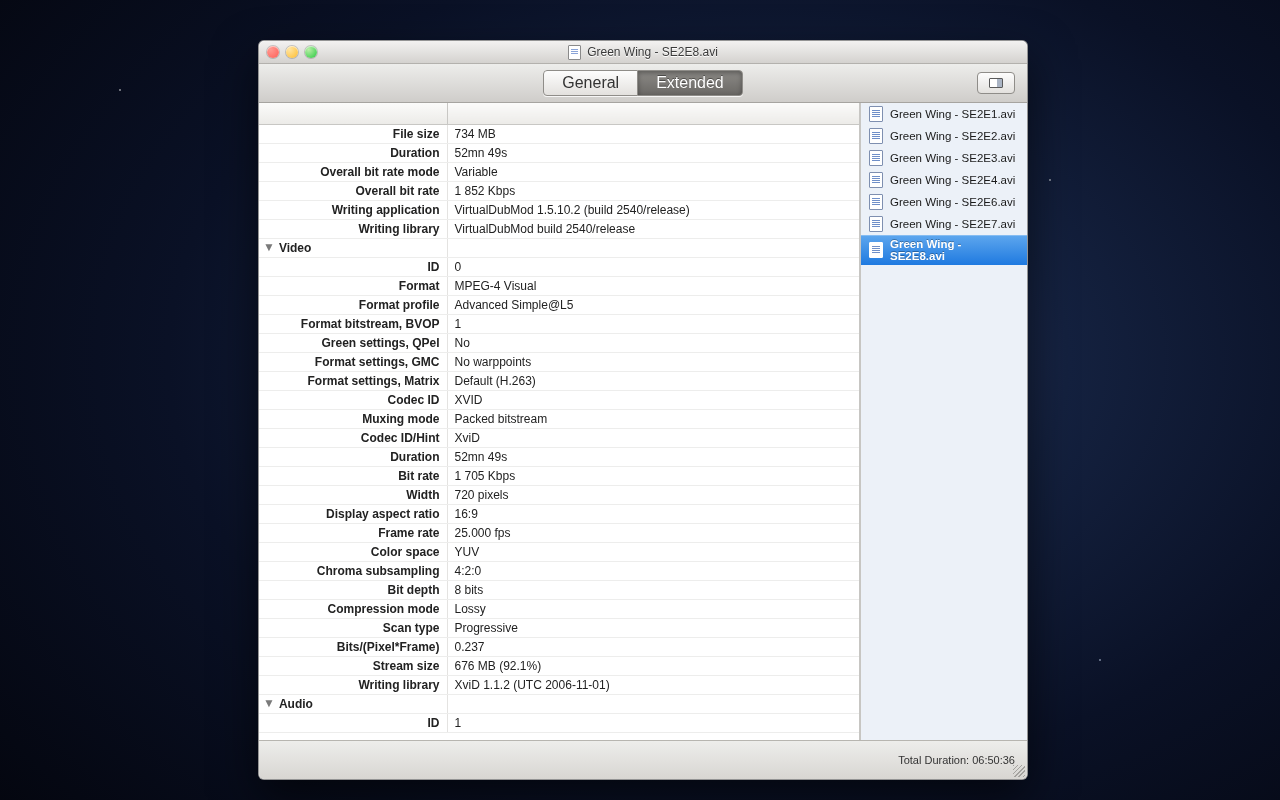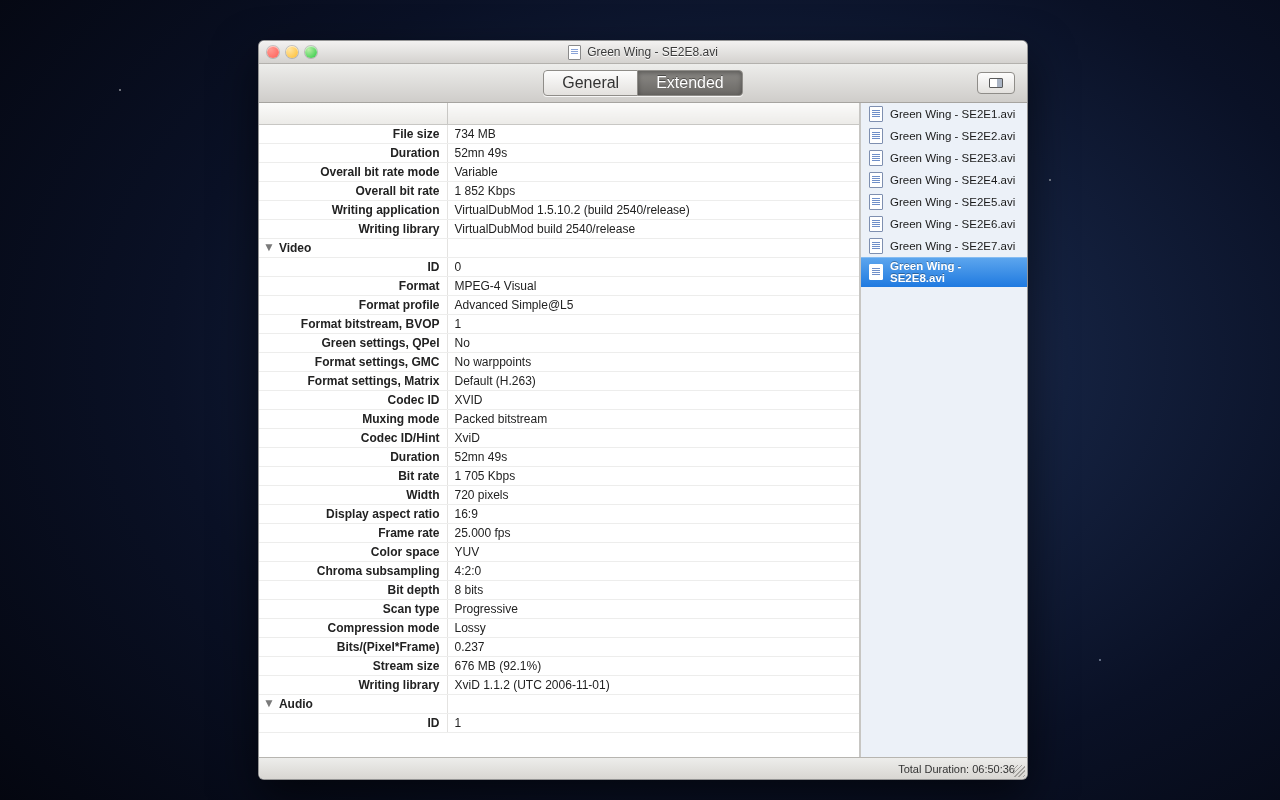--- a/index.html
+++ b/index.html
@@ -102,21 +102,21 @@
   .file-item.sel{
     background:linear-gradient(#5ea7ee,#1f7ae0); color:#fff; font-weight:bold;
     text-shadow:0 -1px 0 rgba(0,0,0,.3);
     box-shadow:inset 0 1px 0 rgba(255,255,255,.25);
   }
   .fi-ico{width:14px;height:16px;background:#fff;border:1px solid #7e8fb0;border-radius:1px;flex:none;position:relative;}
   .fi-ico::after{content:"";position:absolute;top:3px;left:2px;right:2px;height:7px;background:repeating-linear-gradient(#6f8fc8 0 1px,transparent 1px 2px);}
   .file-item.sel .fi-ico{border-color:#fff;}
 
   .statusbar{
-    height:22px; background:linear-gradient(#ededeb,#d8d6d2);
+    height:39px; background:linear-gradient(#ededeb,#d8d6d2);
     border-top:1px solid #b7b5b0; display:flex; justify-content:flex-end;
     align-items:center; padding:0 12px; font-size:11px; color:#333;
   }
 
   .resize{position:absolute;right:2px;bottom:2px;width:12px;height:12px;
     background:repeating-linear-gradient(135deg,#a4a29e 0 1px,transparent 1px 3px);
     pointer-events:none;}
 
   .props::-webkit-scrollbar,.sidebar::-webkit-scrollbar{width:14px;}
   .props::-webkit-scrollbar-track,.sidebar::-webkit-scrollbar-track{background:#f2f1ef;border-left:1px solid #d4d3d0;}
@@ -258,26 +258,26 @@
             </tr>
             <tr>
               <td class="k">Chroma subsampling</td>
               <td class="v">4:2:0</td>
             </tr>
             <tr>
               <td class="k">Bit depth</td>
               <td class="v">8 bits</td>
             </tr>
             <tr>
+              <td class="k">Compression mode</td>
+              <td class="v">Lossy</td>
+            </tr>
+            <tr>
               <td class="k">Scan type</td>
               <td class="v">Progressive</td>
-            </tr>
-            <tr>
-              <td class="k">Compression mode</td>
-              <td class="v">Lossy</td>
             </tr>
             <tr>
               <td class="k">Bits/(Pixel*Frame)</td>
               <td class="v">0.237</td>
             </tr>
             <tr>
               <td class="k">Stream size</td>
               <td class="v">676 MB (92.1%)</td>
             </tr>
             <tr>
@@ -307,24 +307,20 @@
         <div class="file-item">
           <span class="fi-ico"></span>
           <span>Green Wing - SE2E3.avi</span>
         </div>
         <div class="file-item">
           <span class="fi-ico"></span>
           <span>Green Wing - SE2E4.avi</span>
         </div>
         <div class="file-item">
           <span class="fi-ico"></span>
-          <span>Green Wing - SE2E5.avi</span>
-        </div>
-        <div class="file-item">
-          <span class="fi-ico"></span>
           <span>Green Wing - SE2E6.avi</span>
         </div>
         <div class="file-item">
           <span class="fi-ico"></span>
           <span>Green Wing - SE2E7.avi</span>
         </div>
         <div class="file-item sel">
           <span class="fi-ico"></span>
           <span>Green Wing - SE2E8.avi</span>
         </div>

